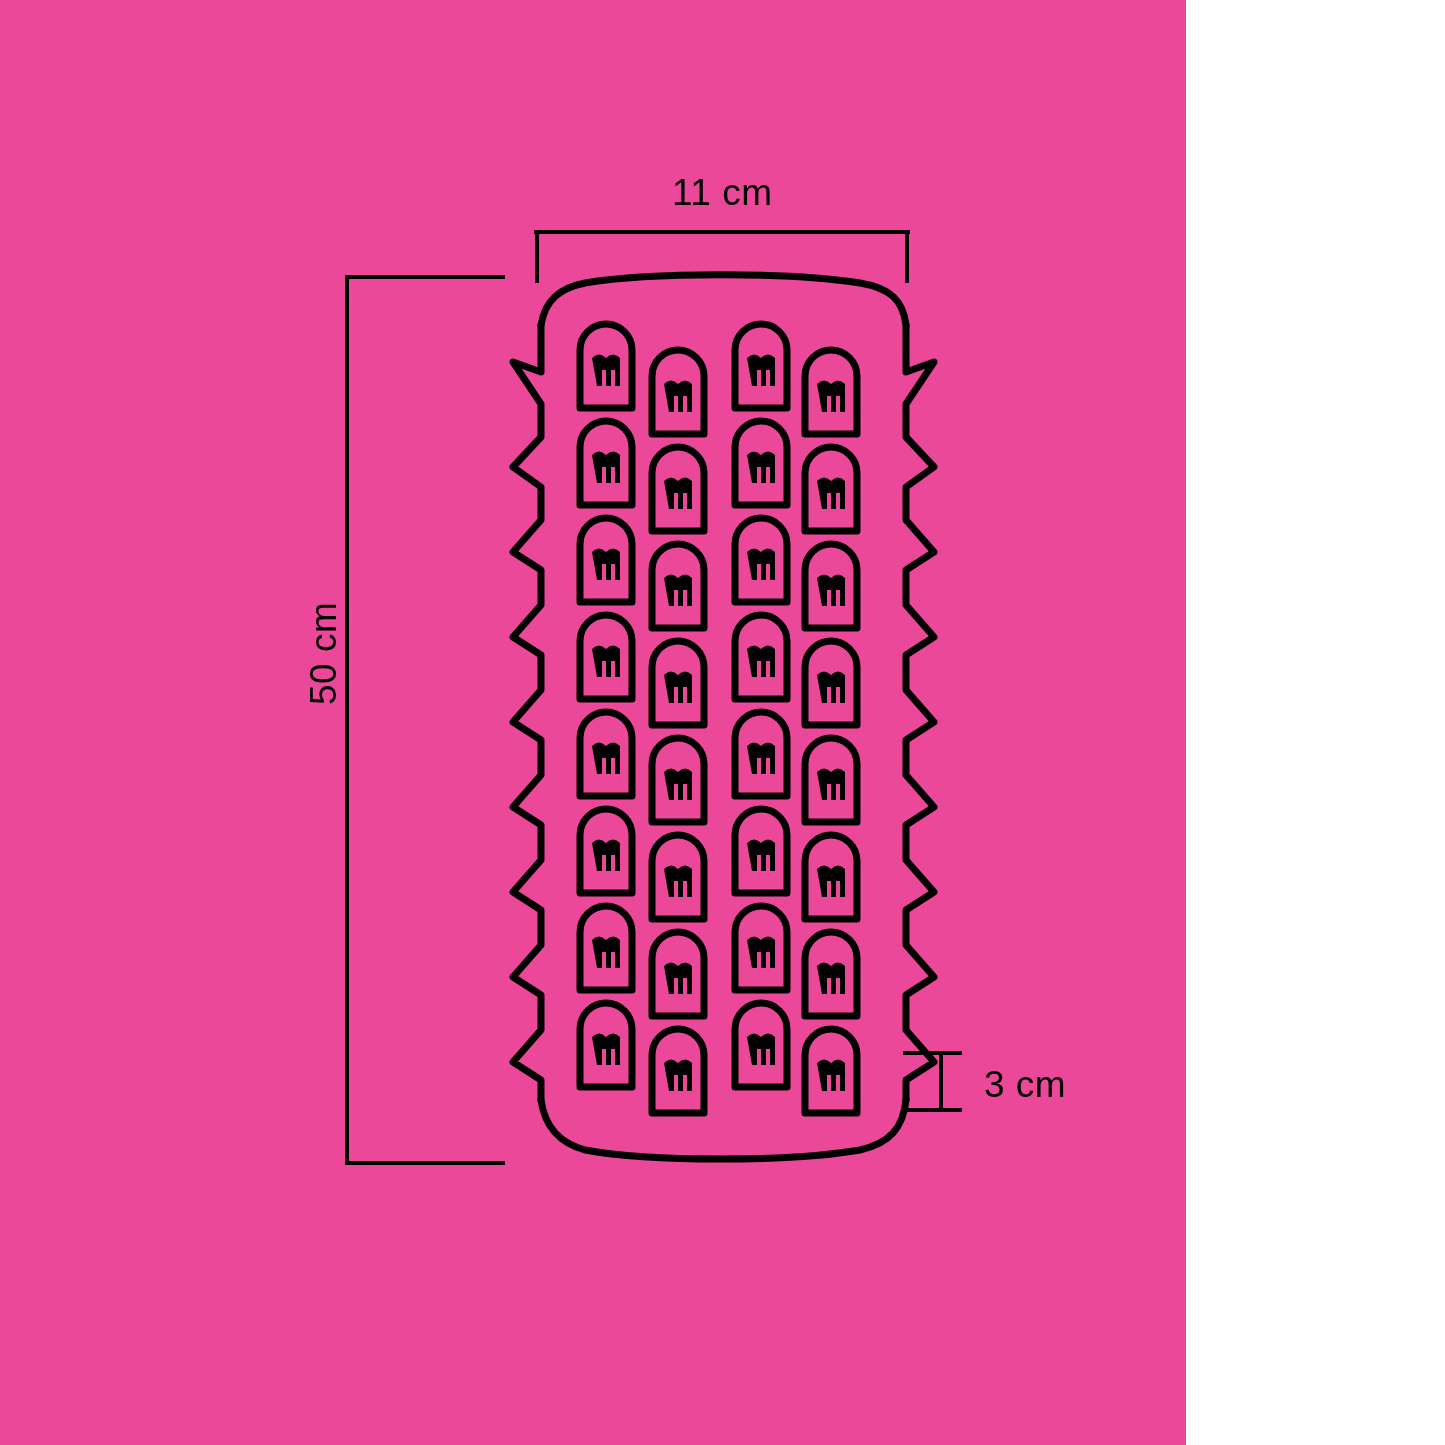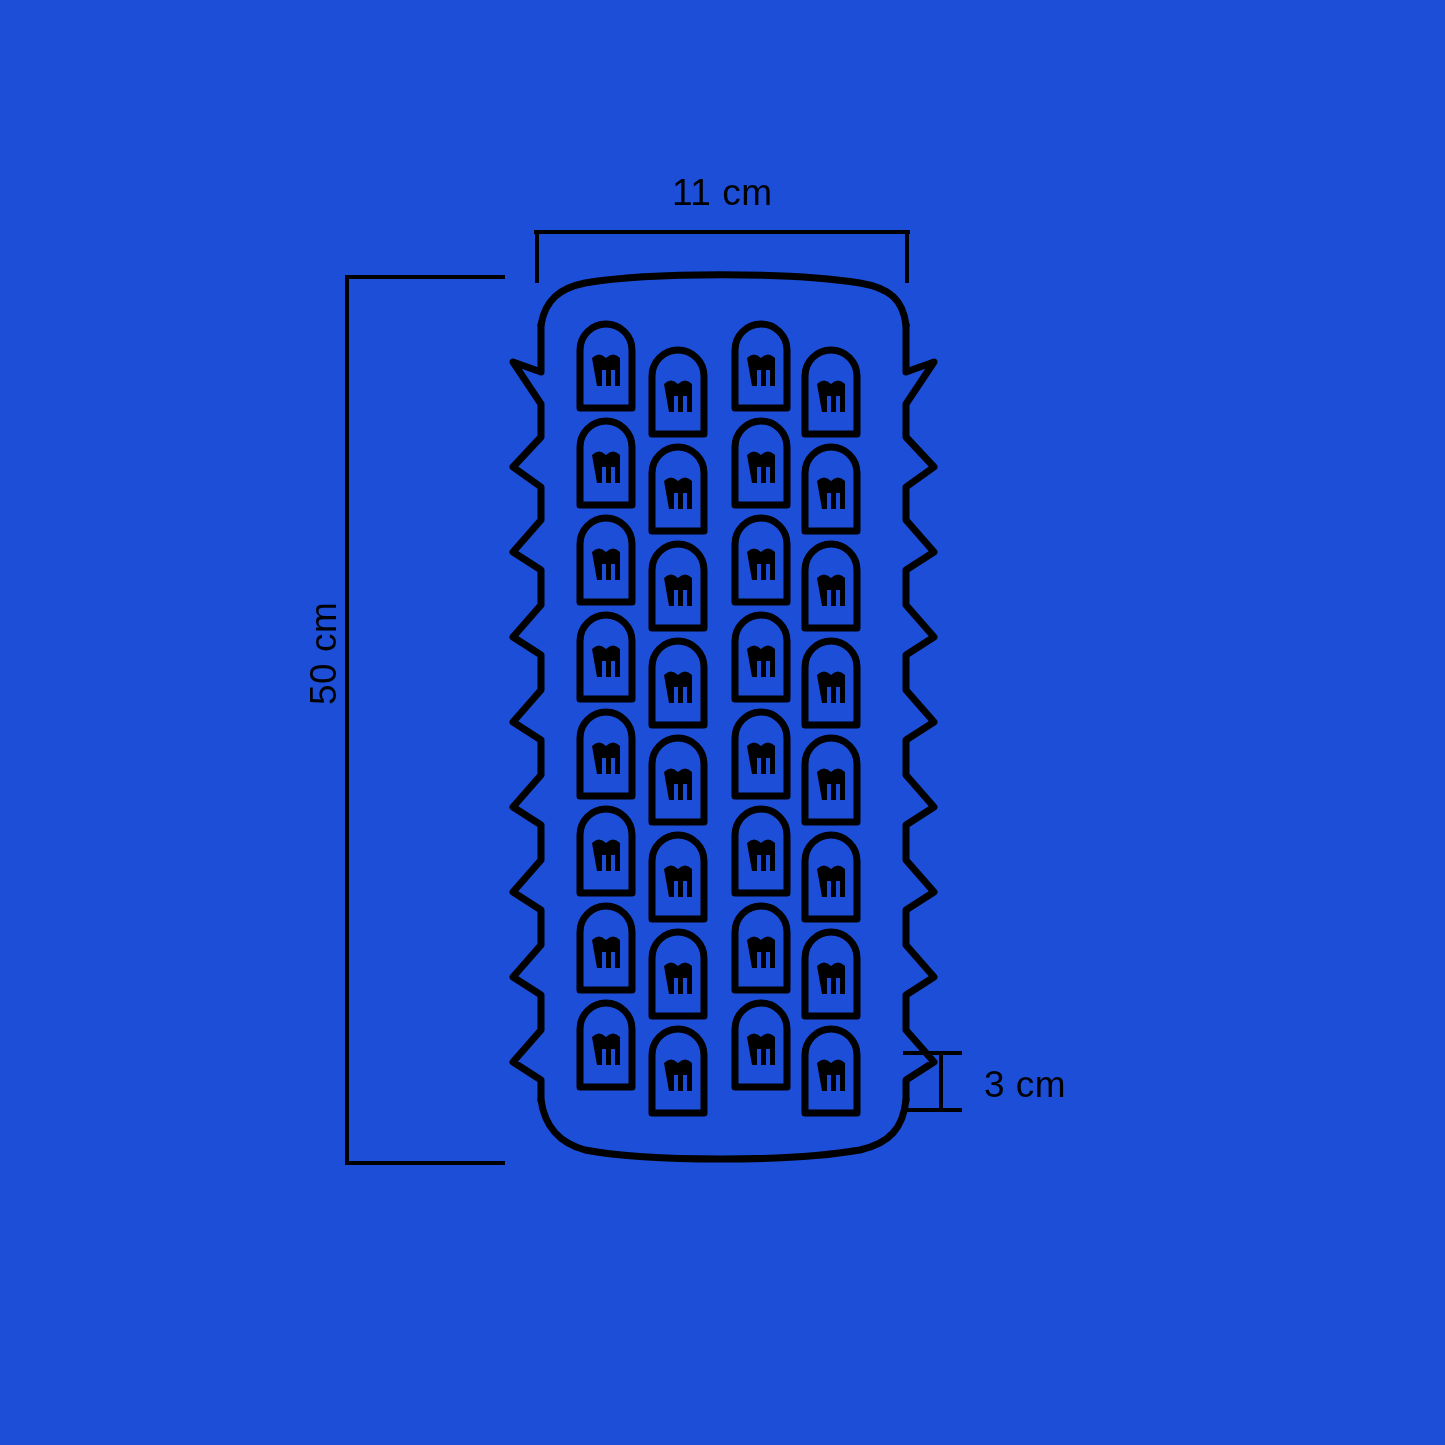--- a/index.html
+++ b/index.html
@@ -8,23 +8,23 @@
     background: #ffffff;
   }
   body {
     width: 1445px;
     height: 1445px;
     font-family: "Liberation Sans", sans-serif;
     overflow: hidden;
   }
   #stage {
     position: relative;
-    width: 1445px;
+    width: 1186px;
     height: 1445px;
-    background: #1d4ed8;
+    background: #ec4899;
   }
   #drawing {
     position: absolute;
     left: 0;
     top: 0;
     width: 1445px;
     height: 1445px;
   }
   .dim-label {
     position: absolute;

